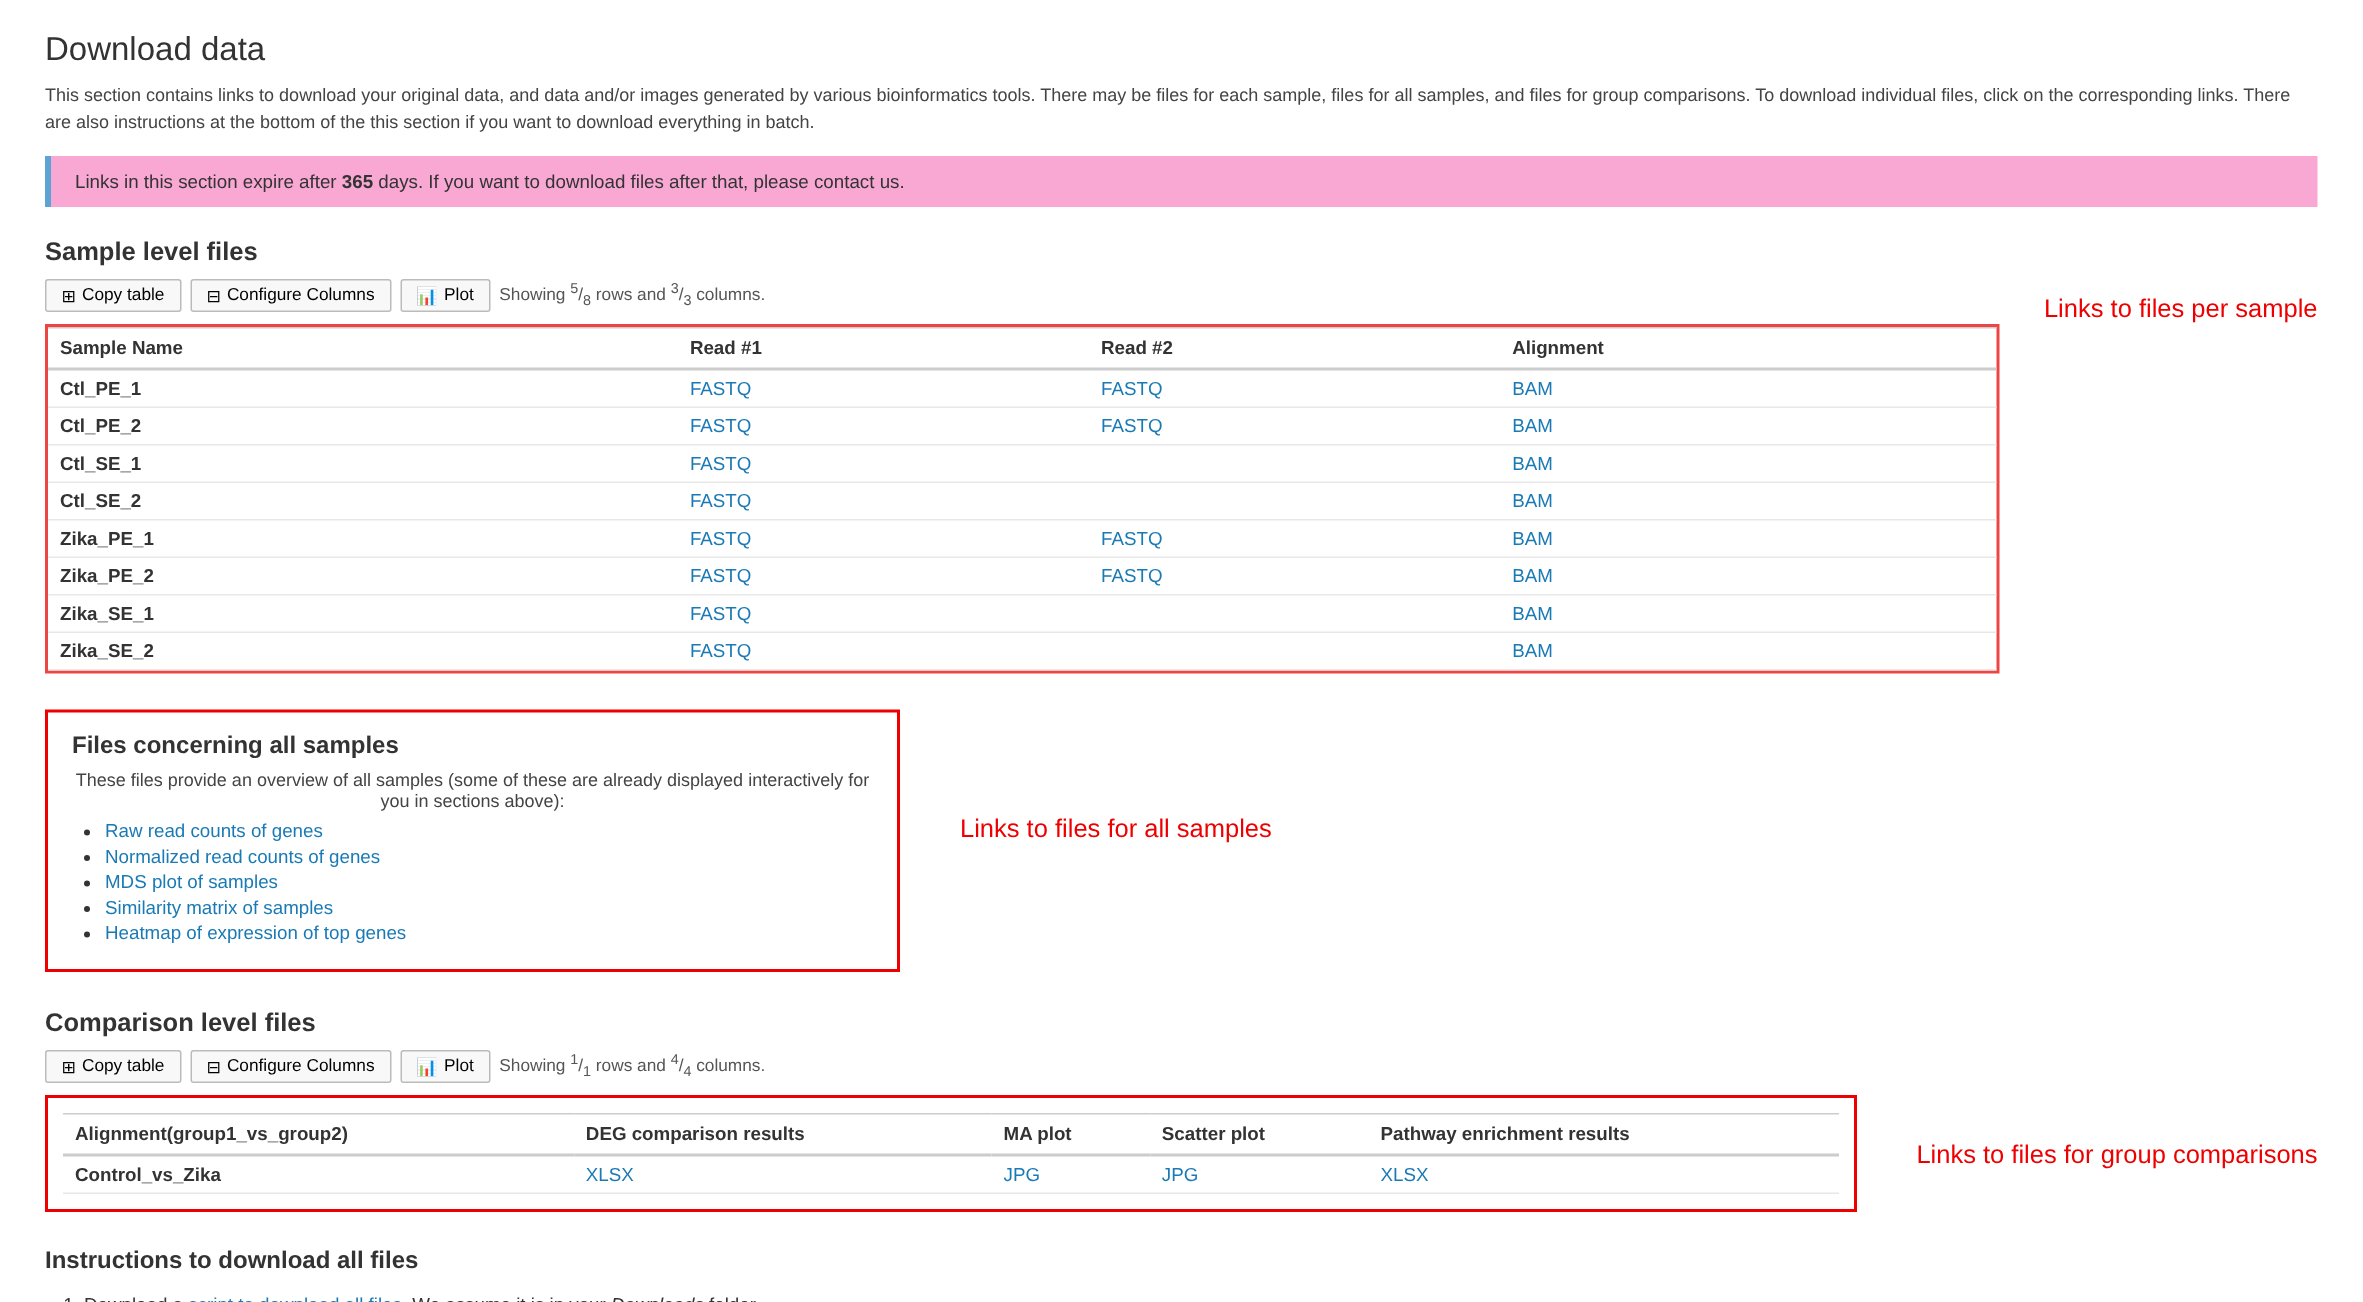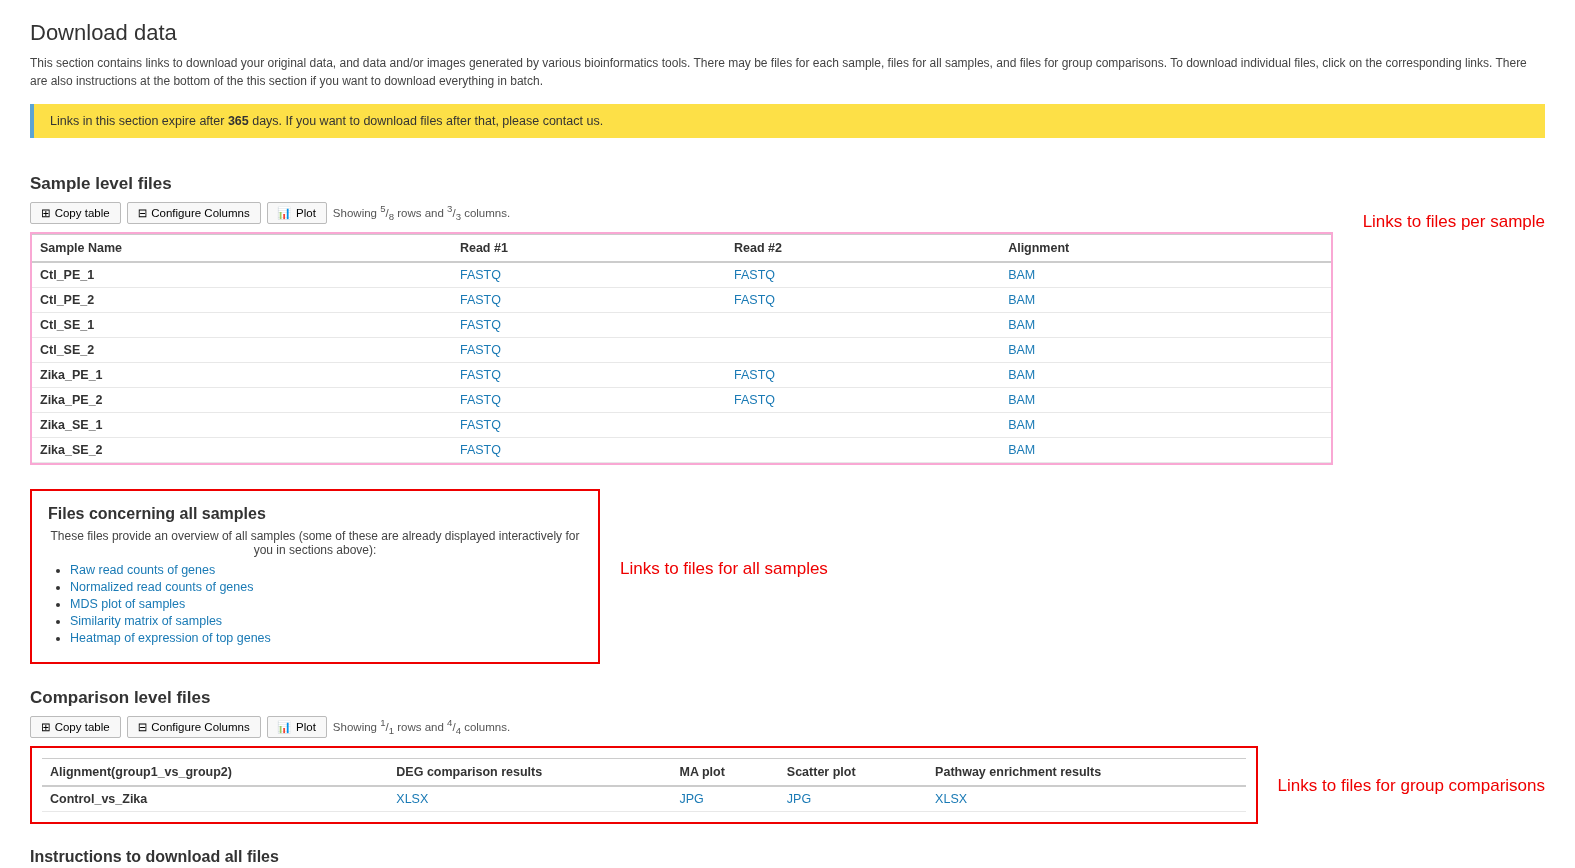--- a/index.html
+++ b/index.html
@@ -1,42 +1,42 @@
 <!DOCTYPE html>
 <html><head>
   <meta charset="utf-8">
   <style>
     * { box-sizing: border-box; margin: 0; padding: 0; }
     body { font-family: Arial, sans-serif; font-size: 13px; color: #333; background: #fff; padding: 20px 30px; }
     h1 { font-size: 22px; font-weight: normal; margin-bottom: 8px; }
     .page-desc { font-size: 12px; color: #444; margin-bottom: 14px; line-height: 1.5; }
-    .info-box { background: #fde047; border-left: 4px solid #5ba4d4; padding: 10px 16px; font-size: 12.5px; margin-bottom: 36px; color: #333; }
+    .info-box { background: #f9a8d4; border-left: 4px solid #5ba4d4; padding: 10px 16px; font-size: 12.5px; margin-bottom: 20px; color: #333; }
     .info-box strong { }
     h2 { font-size: 17px; font-weight: bold; margin-bottom: 8px; }
     .section-with-annotation { display: flex; align-items: flex-start; gap: 30px; margin-bottom: 24px; }
     .annotation-label { color: #e00; font-size: 17px; margin-top: 10px; }
     .toolbar { display: flex; align-items: center; gap: 6px; margin-bottom: 8px; }
     .toolbar-btn { border: 1px solid #bbb; background: #f8f8f8; padding: 3px 10px; font-size: 11.5px; cursor: pointer; border-radius: 2px; display: flex; align-items: center; gap: 4px; }
     .showing-text { font-size: 11.5px; color: #555; }
     table { border-collapse: collapse; width: 100%; }
     th { text-align: left; padding: 6px 8px; font-weight: bold; font-size: 12.5px; border-bottom: 2px solid #ccc; border-top: 1px solid #ccc; }
     td { padding: 5px 8px; font-size: 12.5px; border-bottom: 1px solid #e8e8e8; }
     .link { color: #1a7ab5; cursor: pointer; text-decoration: none; }
-    .sample-table-wrap { border: 2px solid #f9a8d4; }
+    .sample-table-wrap { border: 2px solid #ef4444; }
     .files-all-section { border: 2px solid #e00; padding: 14px 16px; max-width: 570px; }
     .files-all-section h2 { font-size: 16px; margin-bottom: 6px; }
     .files-all-desc { font-size: 12px; color: #444; margin-bottom: 6px; text-align: center; }
     .files-all-list { list-style: disc; padding-left: 22px; }
     .files-all-list li { margin-bottom: 3px; font-size: 12.5px; }
     .comparison-section { border: 2px solid #e00; padding: 10px; }
     .instructions-section { margin-top: 20px; }
     .instructions-section h2 { font-size: 16px; margin-bottom: 10px; }
     .instructions-list { list-style: decimal; padding-left: 26px; }
     .instructions-list li { margin-bottom: 5px; font-size: 12.5px; line-height: 1.6; }
-    .row-section { display: flex; align-items: flex-start; gap: 20px; margin-bottom: 24px; }
+    .row-section { display: flex; align-items: flex-start; gap: 40px; margin-bottom: 24px; }
     .label-area { display: flex; align-items: center; }
   </style>
 </head>
 <body>
 
 <h1>Download data</h1>
 <p class="page-desc">This section contains links to download your original data, and data and/or images generated by various bioinformatics tools. There may be files for each sample, files for all samples, and files for group comparisons. To download individual files, click on the corresponding links. There are also instructions at the bottom of the this section if you want to download everything in batch.</p>
 
 <div class="info-box">
   Links in this section expire after <strong>365</strong> days. If you want to download files after that, please contact us.

